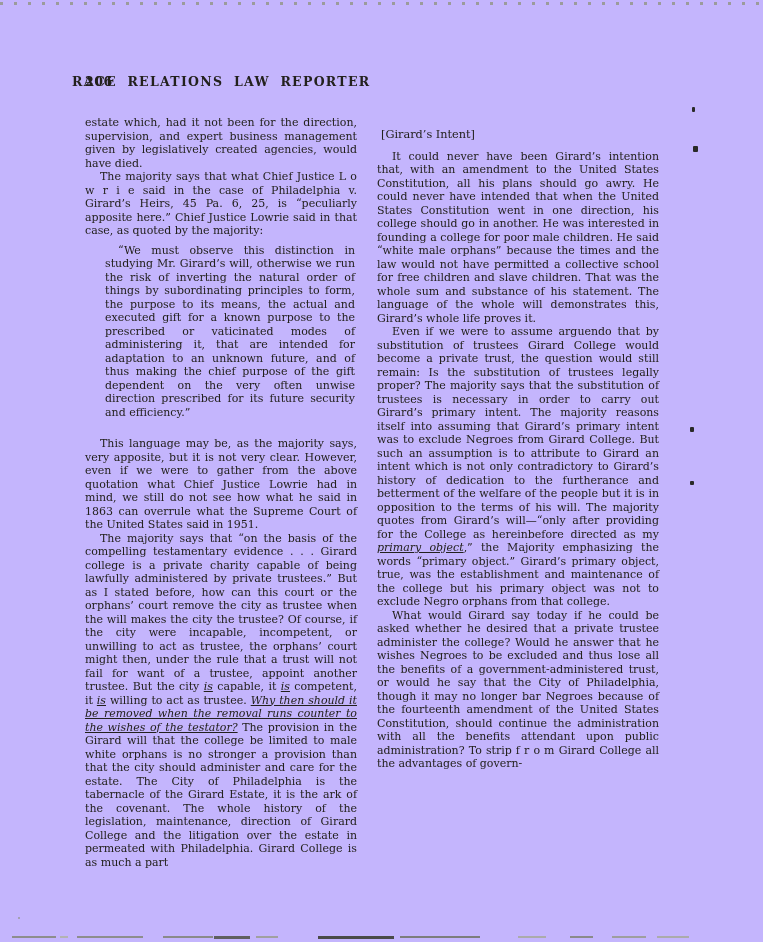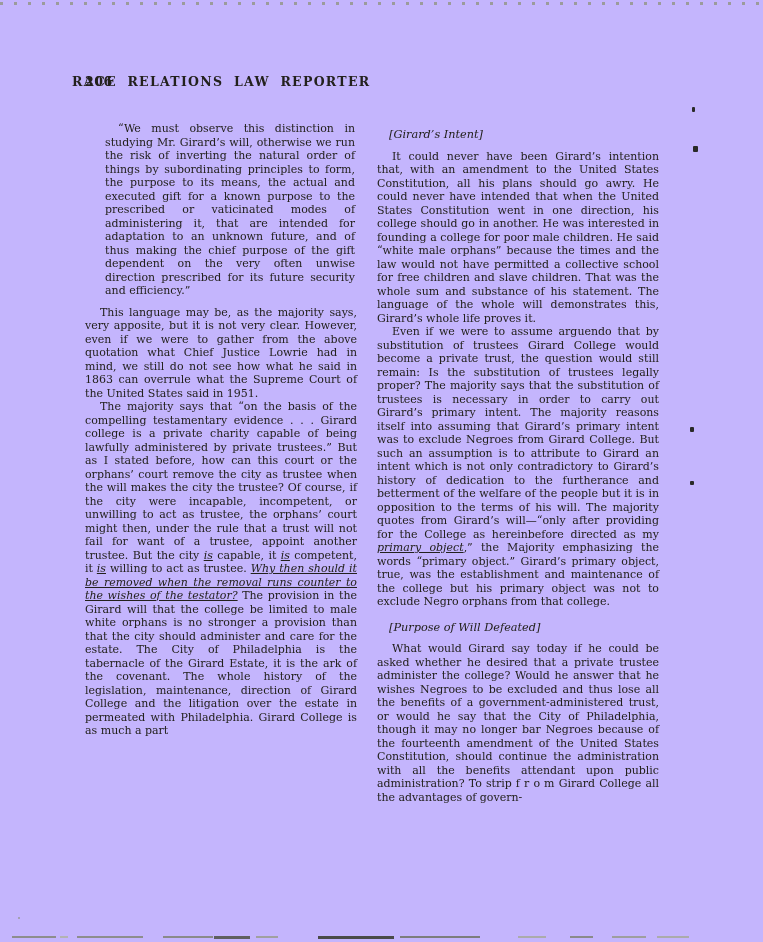--- a/index.html
+++ b/index.html
@@ -28,22 +28,22 @@
   }
   .col {
     position:absolute; top:116px;
     font-size:11px; line-height:13.5px;
     text-align:justify;
   }
   .col-left  { left:85px;  width:272px; }
   .col-right { left:377px; width:282px; }
   .col p { margin:0; }
   .col p.indent { text-indent:15px; }
-  .col p.quote { margin:6px 2px 8px 20px; text-indent:13px; }
-  .col p.heading { margin:12px 0 8px 12px; font-style:italic; font-size:11.3px; }
+  .col p.quote { margin:6px 2px 18px 20px; text-indent:13px; }
+  .col p.heading { margin:12px 0 8px 4px; font-size:11.3px; }
   em { font-style:italic;text-decoration:underline; }
   .speck { position:absolute; background:#2a2a28; border-radius:1px; }
   .speck.s1 { left:692px; top:107px; width:3px; height:5px; }
   .speck.s2 { left:693px; top:146px; width:5px; height:6px; }
   .speck.s3 { left:690px; top:427px; width:4px; height:5px; }
   .speck.s4 { left:690px; top:481px; width:4px; height:4px; }
   .speck.s5 { left:18px;  top:917px; width:2px; height:2px; background:#9a9a9a; }
   .dash { position:absolute; top:936px; height:2px; }
   .d1  { left:12px;  width:44px; background:#8d8d8d; }
   .d2  { left:60px;  width:8px;  background:#b3b3b3; }
@@ -61,29 +61,30 @@
 </head>
 <body>
 
 <div class="page">
   <div class="dotted-top"></div>
 
   <div class="page-number">206</div>
   <div class="header-title">RACE RELATIONS LAW REPORTER</div>
 
   <div class="col col-left">
+      <p class="body"><span>estate which, had it not been for the direction, supervision, and expert business management given by legislatively created agencies, would have died.</span></p>
+      <p class="body indent"><span>The majority says that what Chief Justice L o w r i e said in the case of Philadelphia v. Girard’s Heirs, 45 Pa. 6, 25, is “peculiarly apposite here.” Chief Justice Lowrie said in that case, as quoted by the majority:</span></p>
       <p class="quote"><span>“We must observe this distinction in studying Mr. Girard’s will, otherwise we run the risk of inverting the natural order of things by subordinating principles to form, the purpose to its means, the actual and executed gift for a known purpose to the prescribed or vaticinated modes of administering it, that are intended for adaptation to an unknown future, and of thus making the chief purpose of the gift dependent on the very often unwise direction prescribed for its future security and efficiency.”</span></p>
       <p class="body indent"><span>This language may be, as the majority says, very apposite, but it is not very clear. However, even if we were to gather from the above quotation what Chief Justice Lowrie had in mind, we still do not see how what he said in 1863 can overrule what the Supreme Court of the United States said in 1951.</span></p>
       <p class="body indent"><span>The majority says that “on the basis of the compelling testamentary evidence . . . Girard college is a private charity capable of being lawfully administered by private trustees.” But as I stated before, how can this court or the orphans’ court remove the city as trustee when the will makes the city the trustee? Of course, if the city were incapable, incompetent, or unwilling to act as trustee, the orphans’ court might then, under the rule that a trust will not fail for want of a trustee, appoint another trustee. But the city </span><em>is</em><span> capable, it </span><em>is</em><span> competent, it </span><em>is</em><span> willing to act as trustee. </span><em>Why then should it be removed when the removal runs counter to the wishes of the testator?</em><span> The provision in the Girard will that the college be limited to male white orphans is no stronger a provision than that the city should administer and care for the estate. The City of Philadelphia is the tabernacle of the Girard Estate, it is the ark of the covenant. The whole history of the legislation, maintenance, direction of Girard College and the litigation over the estate in permeated with Philadelphia. Girard College is as much a part</span></p>
     </div>
   <div class="col col-right">
       <p class="heading"><span>[Girard’s Intent]</span></p>
       <p class="body indent"><span>It could never have been Girard’s intention that, with an amendment to the United States Constitution, all his plans should go awry. He could never have intended that when the United States Constitution went in one direction, his college should go in another. He was interested in founding a college for poor male children. He said “white male orphans” because the times and the law would not have permitted a collective school for free children and slave children. That was the whole sum and substance of his statement. The language of the whole will demonstrates this, Girard’s whole life proves it.</span></p>
       <p class="body indent"><span>Even if we were to assume arguendo that by substitution of trustees Girard College would become a private trust, the question would still remain: Is the substitution of trustees legally proper? The majority says that the substitution of trustees is necessary in order to carry out Girard’s primary intent. The majority reasons itself into assuming that Girard’s primary intent was to exclude Negroes from Girard College. But such an assumption is to attribute to Girard an intent which is not only contradictory to Girard’s history of dedication to the furtherance and betterment of the welfare of the people but it is in opposition to the terms of his will. The majority quotes from Girard’s will—“only after providing for the College as hereinbefore directed as my </span><em>primary object</em><span>,” the Majority emphasizing the words “primary object.” Girard’s primary object, true, was the establishment and maintenance of the college but his primary object was not to exclude Negro orphans from that college.</span></p>
-      <p class="heading"><span>[Purpose of Will Defeated]</span></p>
       <p class="body indent"><span>What would Girard say today if he could be asked whether he desired that a private trustee administer the college? Would he answer that he wishes Negroes to be excluded and thus lose all the benefits of a government-administered trust, or would he say that the City of Philadelphia, though it may no longer bar Negroes because of the fourteenth amendment of the United States Constitution, should continue the administration with all the benefits attendant upon public administration? To strip f r o m Girard College all the advantages of govern-</span></p>
     </div>
 
   <div class="speck s1"></div>
   <div class="speck s2"></div>
   <div class="speck s3"></div>
   <div class="speck s4"></div>
   <div class="speck s5"></div>
 
   <div class="dash d1"></div>

